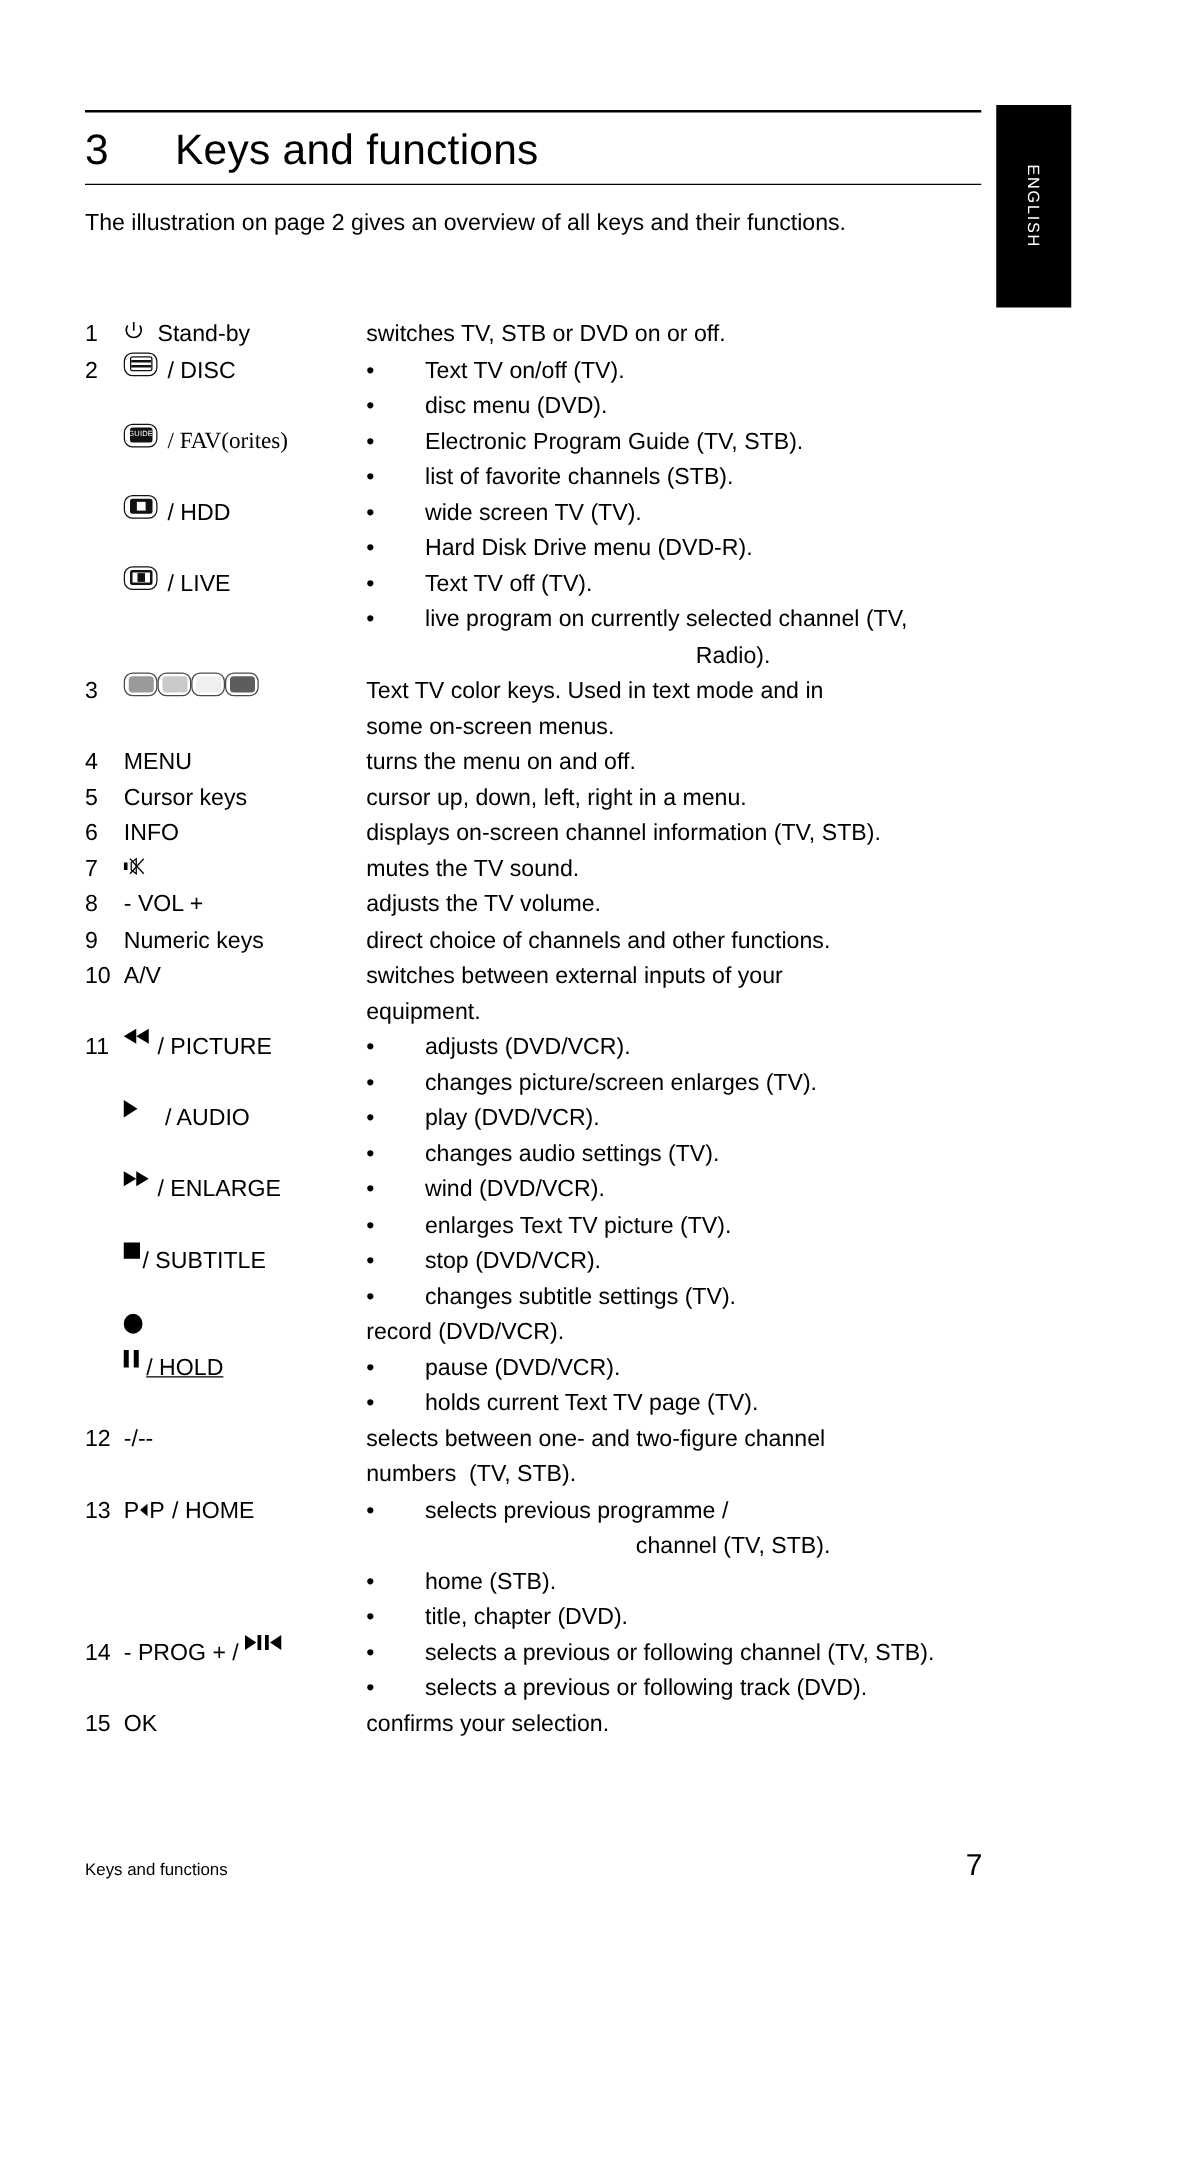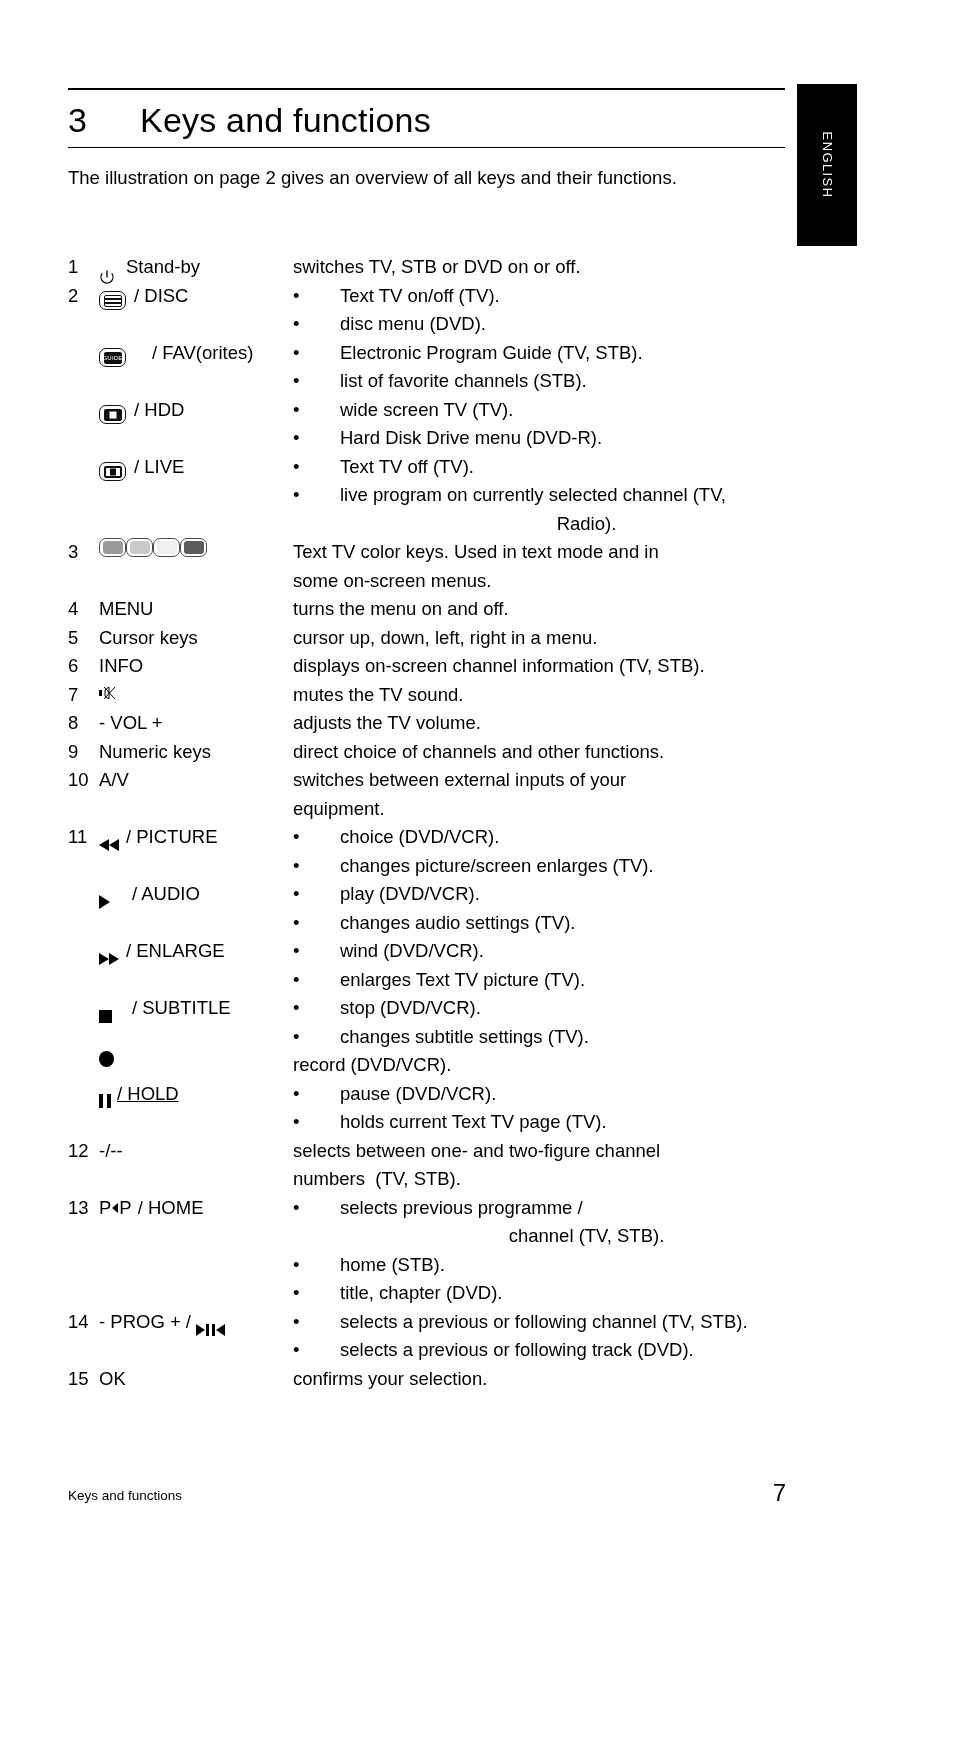--- a/index.html
+++ b/index.html
@@ -96,21 +96,21 @@
     width: 31px;
     flex: 0 0 31px;
     text-align: left;
     white-space: nowrap;
   }
   .k-key {
     width: 194px;
     flex: 0 0 194px;
     white-space: nowrap;
     display: flex;
-    align-items: flex-end;
+    align-items: flex-start;
   }
   .k-desc {
     flex: 1 1 auto;
   }
   .k-desc .line {
     white-space: pre-wrap;
   }
   .k-desc .bullet {
     display: flex;
   }
@@ -385,21 +385,21 @@
             <span class="btext">disc menu (DVD).</span>
           </div>
         </div>
       </div>
       <div class="krow">
         <div class="k-num"></div>
         <div class="k-key">
           <span class="rc-btn guide">
             <span class="inner">GUIDE</span>
           </span>
-          <span style="margin-left: 24px;">/ FAV(orites)</span>
+          <span style="margin-left: 6px; font-family: Liberation Serif, serif;">/ FAV(orites)</span>
         </div>
         <div class="k-desc">
           <div class="bullet">
             <span class="dot">•</span>
             <span class="btext">Electronic Program Guide (TV, STB).</span>
           </div>
           <div class="bullet">
             <span class="dot">•</span>
             <span class="btext">list of favorite channels (STB).</span>
           </div>
@@ -536,21 +536,21 @@
       </div>
       <div class="krow">
         <div class="k-num">11</div>
         <div class="k-key">
           <span class="rew-ic"></span>
           <span style="margin-left: 6px;">/ PICTURE</span>
         </div>
         <div class="k-desc">
           <div class="bullet">
             <span class="dot">•</span>
-            <span class="btext">choice (DVD/VCR).</span>
+            <span class="btext">adjusts (DVD/VCR).</span>
           </div>
           <div class="bullet">
             <span class="dot">•</span>
             <span class="btext">changes picture/screen enlarges (TV).</span>
           </div>
         </div>
       </div>
       <div class="krow">
         <div class="k-num"></div>
         <div class="k-key">
@@ -582,21 +582,21 @@
           <div class="bullet">
             <span class="dot">•</span>
             <span class="btext">enlarges Text TV picture (TV).</span>
           </div>
         </div>
       </div>
       <div class="krow">
         <div class="k-num"></div>
         <div class="k-key">
           <span class="sq-stop"></span>
-          <span style="margin-left: 20px;">/ SUBTITLE</span>
+          <span style="margin-left: 2px;">/ SUBTITLE</span>
         </div>
         <div class="k-desc">
           <div class="bullet">
             <span class="dot">•</span>
             <span class="btext">stop (DVD/VCR).</span>
           </div>
           <div class="bullet">
             <span class="dot">•</span>
             <span class="btext">changes subtitle settings (TV).</span>
           </div>

